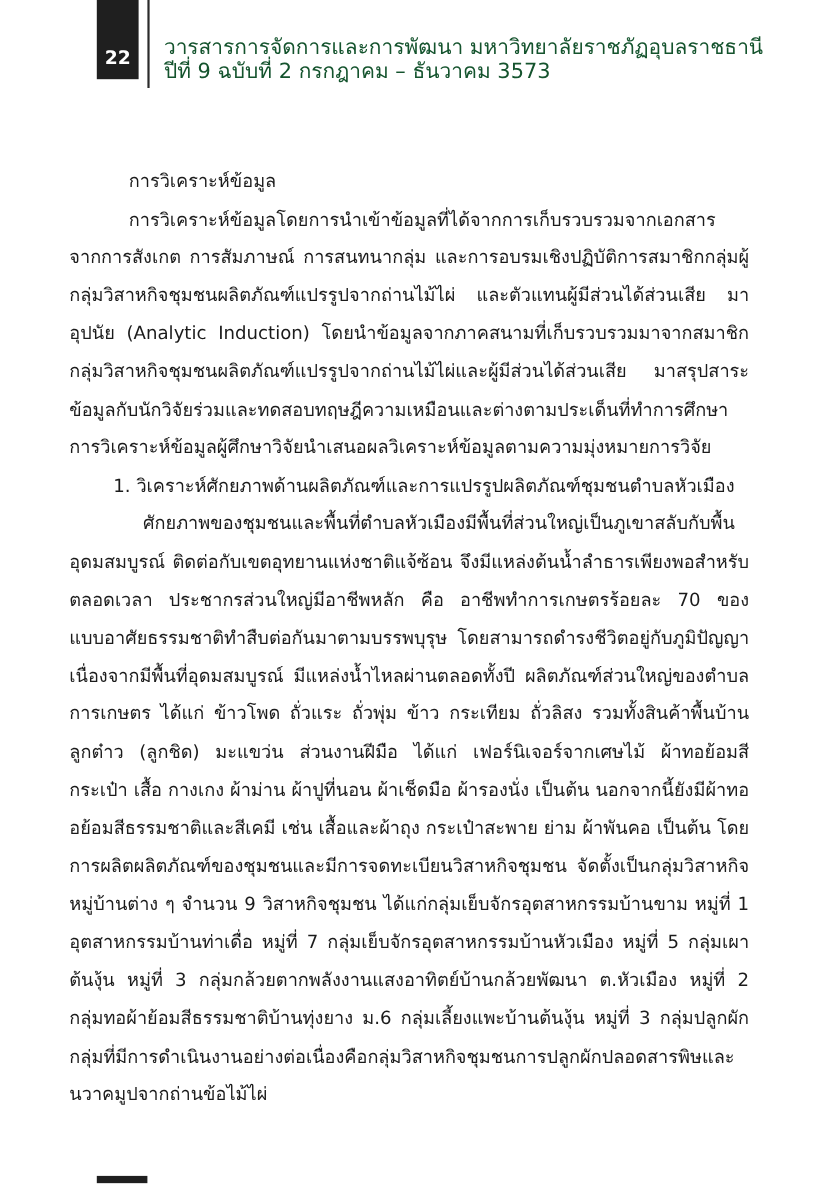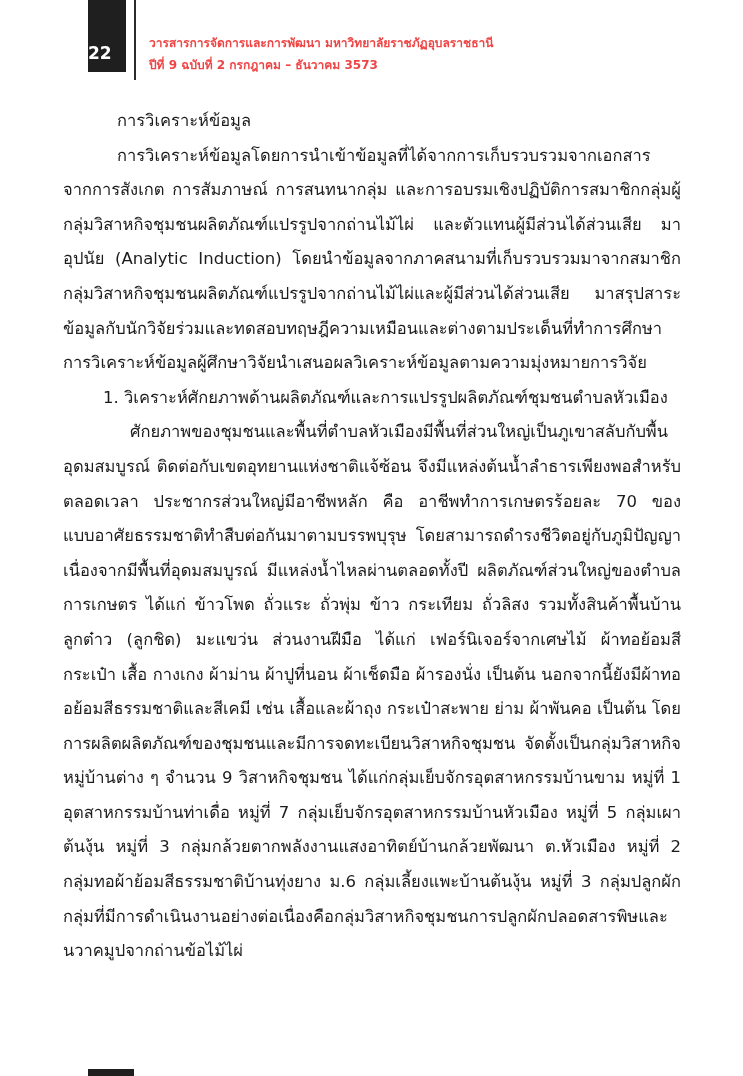--- a/index.html
+++ b/index.html
@@ -20,42 +20,42 @@
   .page-number-block {
     position: absolute;
     left: 88px;
     top: 0;
     width: 38px;
     height: 72px;
     background: #1f1f1f;
     color: #ffffff;
     display: flex;
     align-items: flex-end;
-    justify-content: flex-start;
+    justify-content: center;
     padding-bottom: 9px;
     box-sizing: border-box;
     font-size: 17px;
     font-weight: bold;
   }
   .header-rule {
     position: absolute;
     left: 134px;
     top: 0;
     width: 2px;
     height: 80px;
     background: #2b2b2b;
   }
   .header-text {
     position: absolute;
     left: 149px;
     top: 32px;
-    font-size: 12px;
-    font-weight: bold;
+    font-size: 19px;
+    font-weight: normal;
     line-height: 22px;
-    color: #ef4444;
+    color: #14532d;
     white-space: nowrap;
   }
   
   .doc {
     position: absolute;
     left: 63px;
     top: 104px;
     width: 618px;
     font-size: 16.5px;
   }
@@ -66,20 +66,21 @@
   }
   .para .line {
     text-align: justify;
     text-align-last: justify;
   }
   .para .line.last {
     text-align-last: left;
   }
   .topic-line {
     text-indent: 54px;
+    margin-top: 44px;
   }
   .results-heading {
     margin-top: 22px;
     font-weight: bold;
   }
   .item-line {
     text-indent: 40px;
   }
   .footer-tab {
     position: absolute;

